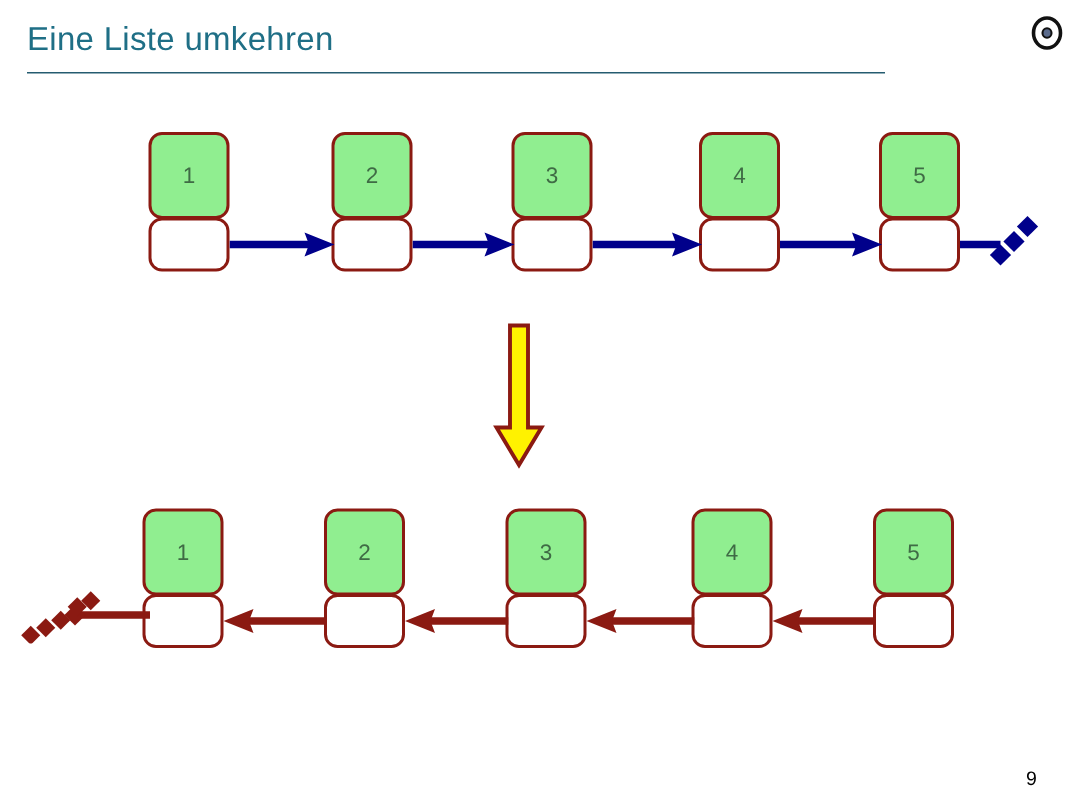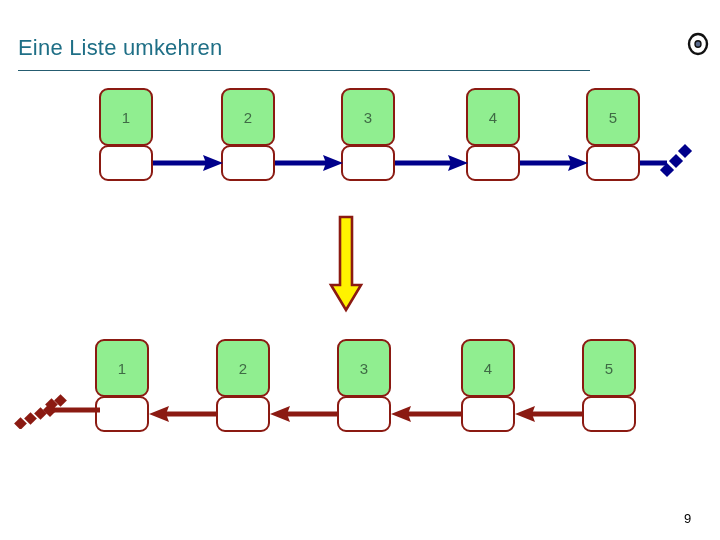--- a/index.html
+++ b/index.html
@@ -15,21 +15,20 @@
     position: relative;
   }
 
   
   #slide-header {
     position: absolute;
     left: 0;
     top: 0;
     width: 720px;
     height: 58px;
-    margin-top: 22px;
   }
   #slide-title {
     position: absolute;
     left: 18px;
     top: 13px;
     font-size: 22px;
     font-weight: normal;
     color: #1F6F86;
     letter-spacing: 0.2px;
     white-space: nowrap;

